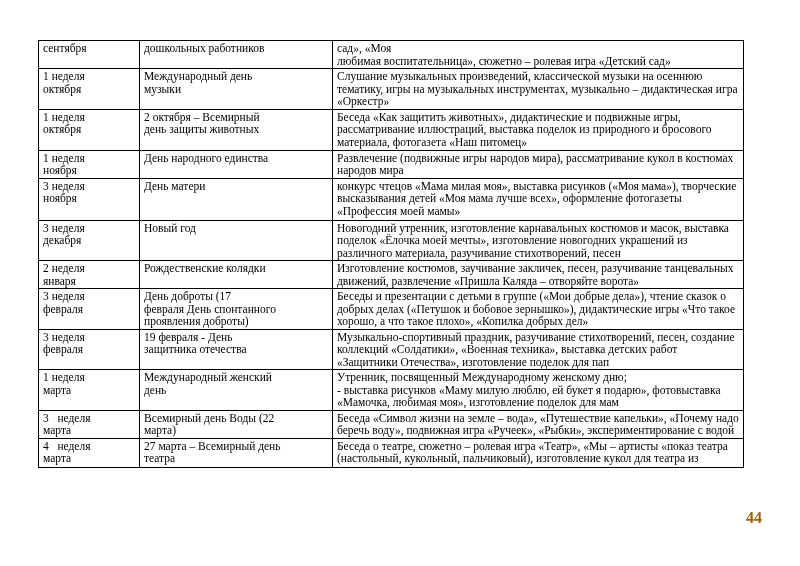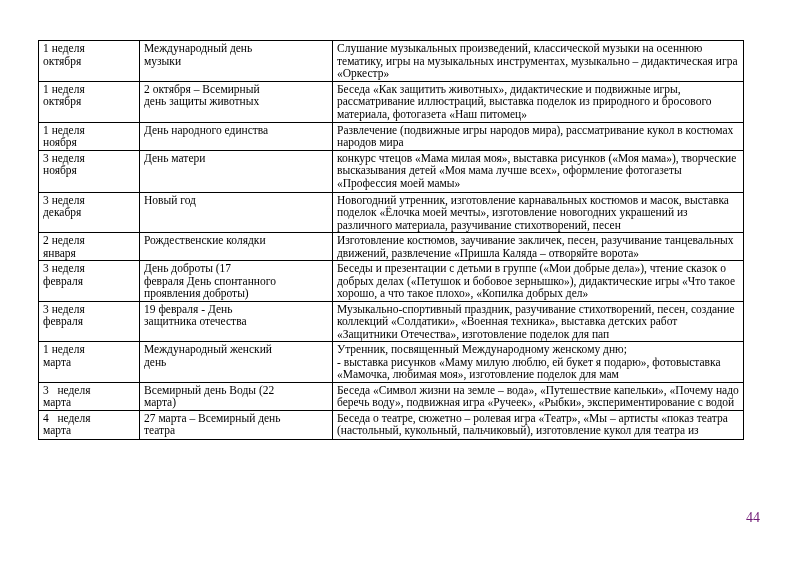--- a/index.html
+++ b/index.html
@@ -30,37 +30,44 @@
     padding: 1px 2px 1px 4px;
     font-size: 11.5px;
     line-height: 12.5px;
     white-space: pre-wrap;
     overflow: hidden;
   }
   .page-number {
     position: absolute;
     left: 746px;
     top: 511px;
-    font-size: 14px;
+    font-size: 16px;
     line-height: 14px;
-    color: #701a75;
+    color: #a16207;
+    font-weight: bold;
   }
 </style>
 </head>
 <body>
 
 <div class="page">
 
   <table class="calendar">
     <colgroup>
       <col style="width:101px">
       <col style="width:193px">
       <col style="width:411px">
     </colgroup>
     <tbody>
+      <tr style="height:27px">
+        <td>сентября</td>
+        <td>дошкольных работников</td>
+        <td>сад», «Моя
+любимая воспитательница», сюжетно – ролевая игра «Детский сад»</td>
+      </tr>
       <tr style="height:40px">
         <td>1 неделя
 октября</td>
         <td>Международный день
 музыки</td>
         <td>Слушание музыкальных произведений, классической музыки на осеннюю
 тематику, игры на музыкальных инструментах, музыкально – дидактическая игра
 «Оркестр»</td>
       </tr>
       <tr style="height:41px">

